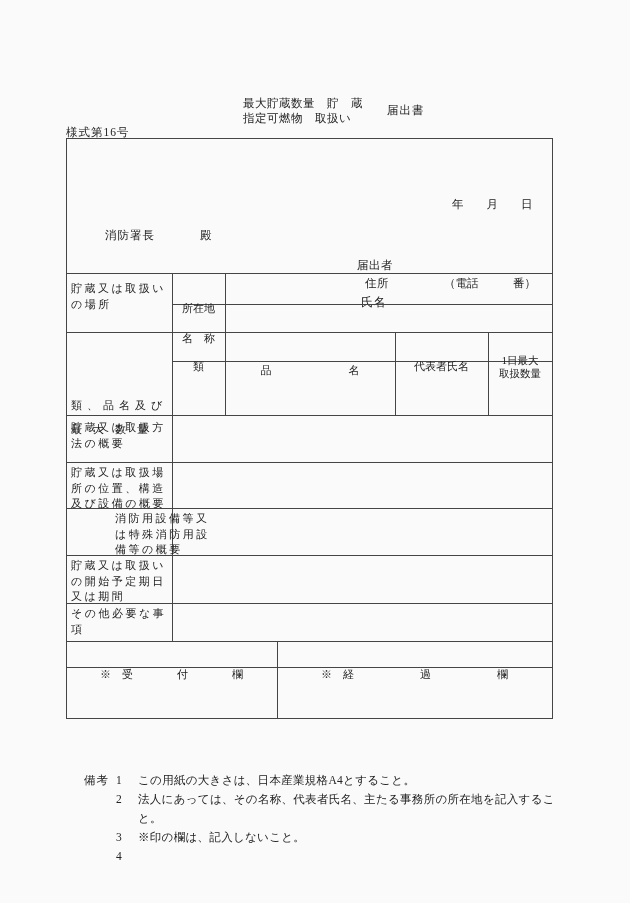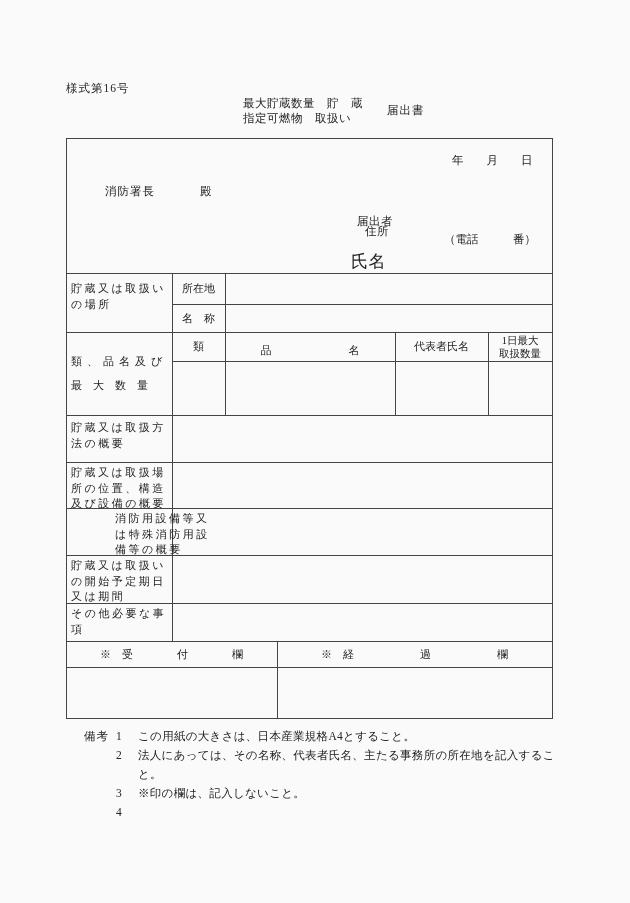--- a/index.html
+++ b/index.html
@@ -2,31 +2,32 @@
 <html><head>
 <meta charset="utf-8">
 <style>
   html,body{margin:0;padding:0;}
   body{
     width:630px;height:903px;position:relative;
     background:#fafafa;color:#222;
     font-family:"Liberation Serif","DejaVu Serif",serif;
     font-size:11px;
   }
-  .abs{position:absolute;}
+  .abs{position:absolute;margin-top:44px;}
   .hline{position:absolute;height:1px;background:#454545;}
   .vline{position:absolute;width:1px;background:#454545;}
   #outer-box{
     position:absolute;left:66px;top:138px;width:485px;height:579px;
     border:1px solid #454545;background:transparent;
   }
   .cjk{letter-spacing:1px;}
   .cell{
     position:absolute;display:flex;align-items:center;justify-content:center;
     text-align:center;
+    margin-top:20px;
   }
   .rowlabel{
     position:absolute;left:71px;width:102px;
     white-space:pre-line;line-height:15.5px;letter-spacing:2.5px;
     text-align:left;
   }
   .title-wrap{position:absolute;left:243px;top:96px;display:flex;align-items:center;}
   .title-lines{display:flex;flex-direction:column;}
   .title-lines div{font-size:11.5px;line-height:14.5px;letter-spacing:0.5px;}
   .title-suffix{font-size:11.5px;margin-left:24px;letter-spacing:1px;}
@@ -46,23 +47,23 @@
   </div>
   <div class="title-suffix">届出書</div>
 </div>
 
 <div id="outer-box"></div>
 
 <div class="abs" style="left:452px;top:153px;font-size:11.5px;">年　　月　　日</div>
 <div class="abs" style="left:105px;top:184px;font-size:11.5px;letter-spacing:1px;">消防署長</div>
 <div class="abs" style="left:200px;top:184px;font-size:11.5px;">殿</div>
 <div class="abs" style="left:357px;top:214px;font-size:11.5px;letter-spacing:0.5px;">届出者</div>
-<div class="abs" style="left:365px;top:224px;font-size:11.5px;letter-spacing:0.5px;">住所</div>
+<div class="abs" style="left:365px;top:232px;font-size:11.5px;letter-spacing:0.5px;">住所</div>
 <div class="abs" style="left:444px;top:232px;font-size:11.5px;">（電話　　　番）</div>
-<div class="abs" style="left:351px;top:250px;font-size:17px;letter-spacing:0.5px;">氏名</div>
+<div class="abs" style="left:361px;top:250px;font-size:12px;letter-spacing:0.5px;">氏名</div>
 
 <div class="hline" style="left:66px;top:273px;width:486px;"></div>
 <div class="hline" style="left:172px;top:304px;width:380px;"></div>
 <div class="hline" style="left:66px;top:332px;width:486px;"></div>
 <div class="hline" style="left:172px;top:361px;width:380px;"></div>
 <div class="hline" style="left:66px;top:415px;width:486px;"></div>
 <div class="hline" style="left:66px;top:462px;width:486px;"></div>
 <div class="hline" style="left:66px;top:508px;width:486px;"></div>
 <div class="hline" style="left:66px;top:555px;width:486px;"></div>
 <div class="hline" style="left:66px;top:603px;width:486px;"></div>

